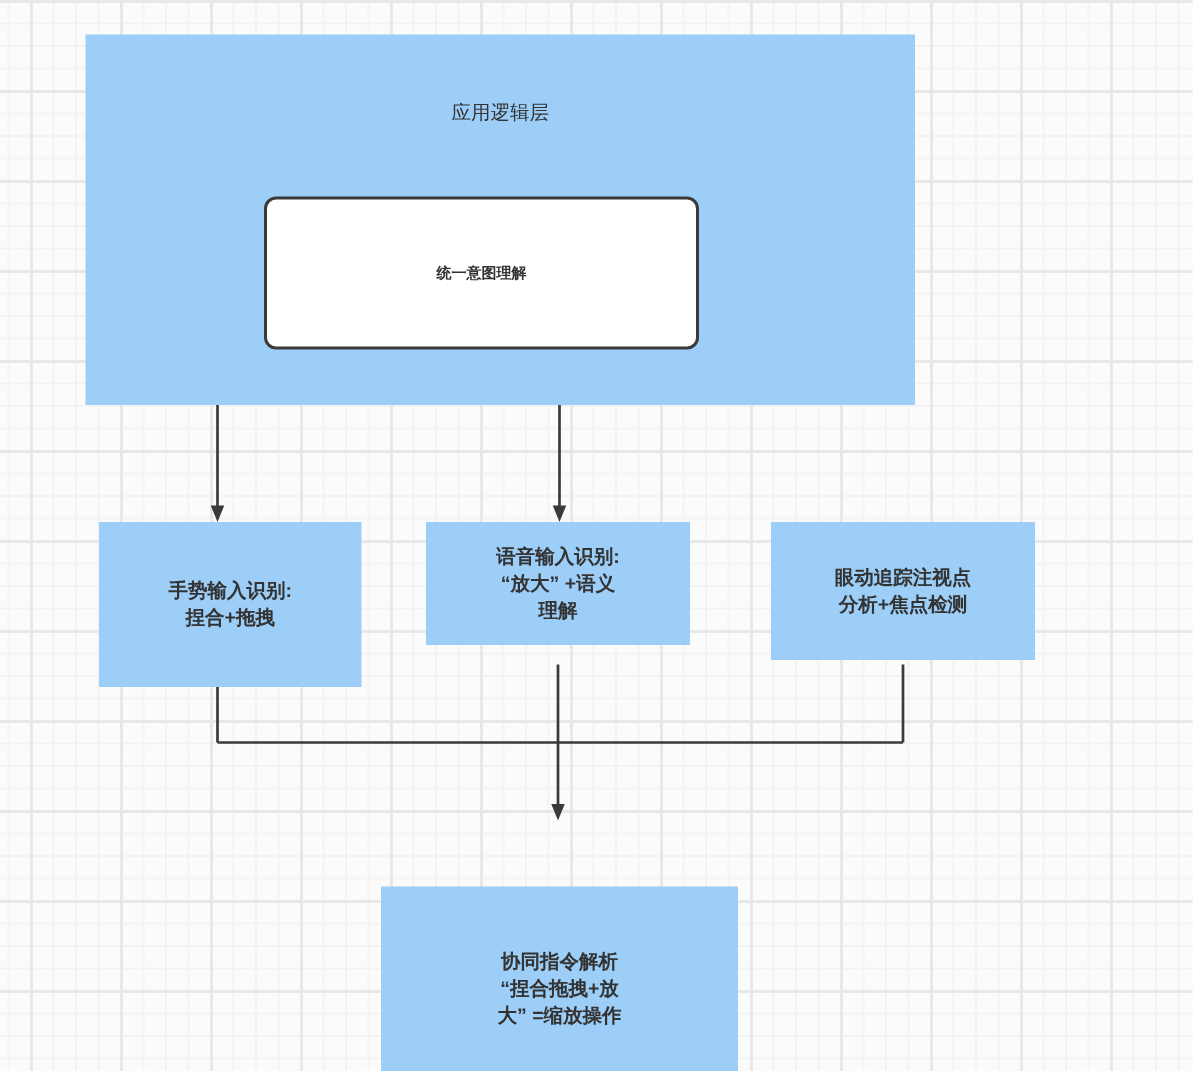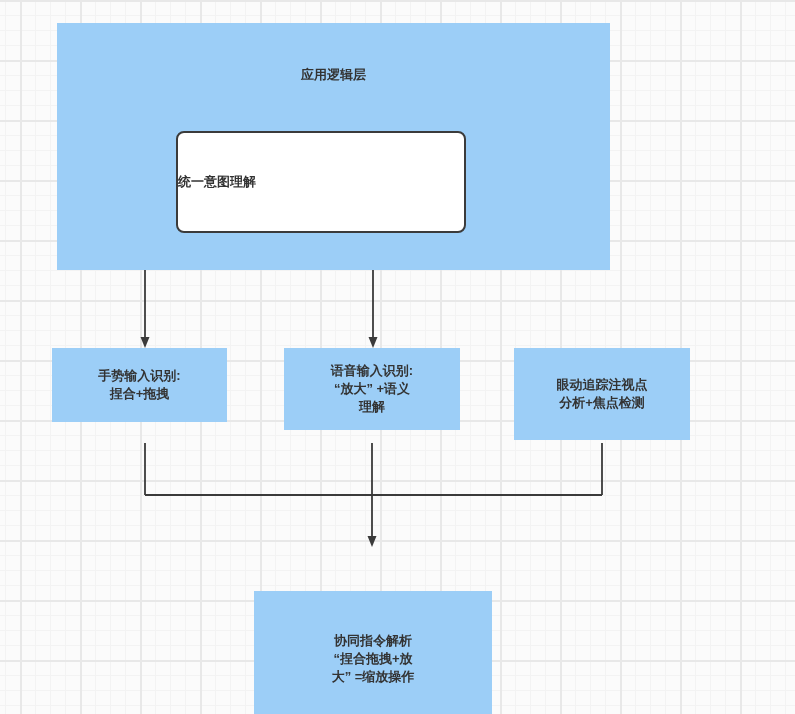--- a/index.html
+++ b/index.html
@@ -22,28 +22,28 @@
   }
   .node{
     position:absolute; background:var(--node-fill);
     display:flex; align-items:center; justify-content:center;
     color:var(--node-text); font-weight:700; font-size:13px; line-height:18px;
     text-align:center; white-space:pre-line;
   }
   .container-node{position:absolute; background:var(--node-fill);}
   .container-title{
     position:absolute; left:0; right:0; top:42px; text-align:center;
-    color:var(--node-text); font-weight:700; font-size:13px; line-height:19px;
+    color:var(--node-text); font-weight:400; font-size:13px; line-height:19px;
   }
   .inner-box{
     position:absolute; left:119px; top:108px; width:290px; height:102px;
     background:var(--inner-fill); border:2px solid var(--inner-border);
     border-radius:8px; box-sizing:border-box;
-    display:flex; align-items:center; justify-content:flex-start;
-    color:var(--node-text); font-weight:700; font-size:13px;
+    display:flex; align-items:center; justify-content:center;
+    color:var(--node-text); font-weight:700; font-size:10px;
   }
   .edges{position:absolute; left:0; top:0; width:795px; height:714px; pointer-events:none;}
   .edges path{stroke:var(--connector); stroke-width:1.8; fill:none;}
   .edges polygon{fill:var(--connector); stroke:none;}
 </style>
 </head>
 <body>
 
 <div class="canvas">
 
@@ -59,21 +59,21 @@
     <polygon points="372,547 367.5,536 376.5,536"></polygon>
   </svg>
 
   <div class="container-node" style="left:57px; top:23px; width:553px; height:247px;">
     <div class="container-title">应用逻辑层</div>
     <div class="inner-box">
       <span>统一意图理解</span>
     </div>
   </div>
 
-  <div class="node" style="left:52px; top:348px; width:175px; height:74px;">
+  <div class="node" style="left:66px; top:348px; width:175px; height:110px;">
     <span>手势输入识别:
 捏合+拖拽</span>
   </div>
 
   <div class="node" style="left:284px; top:348px; width:176px; height:82px;">
     <span>语音输入识别:
 “放大” +语义
 理解</span>
   </div>
 

